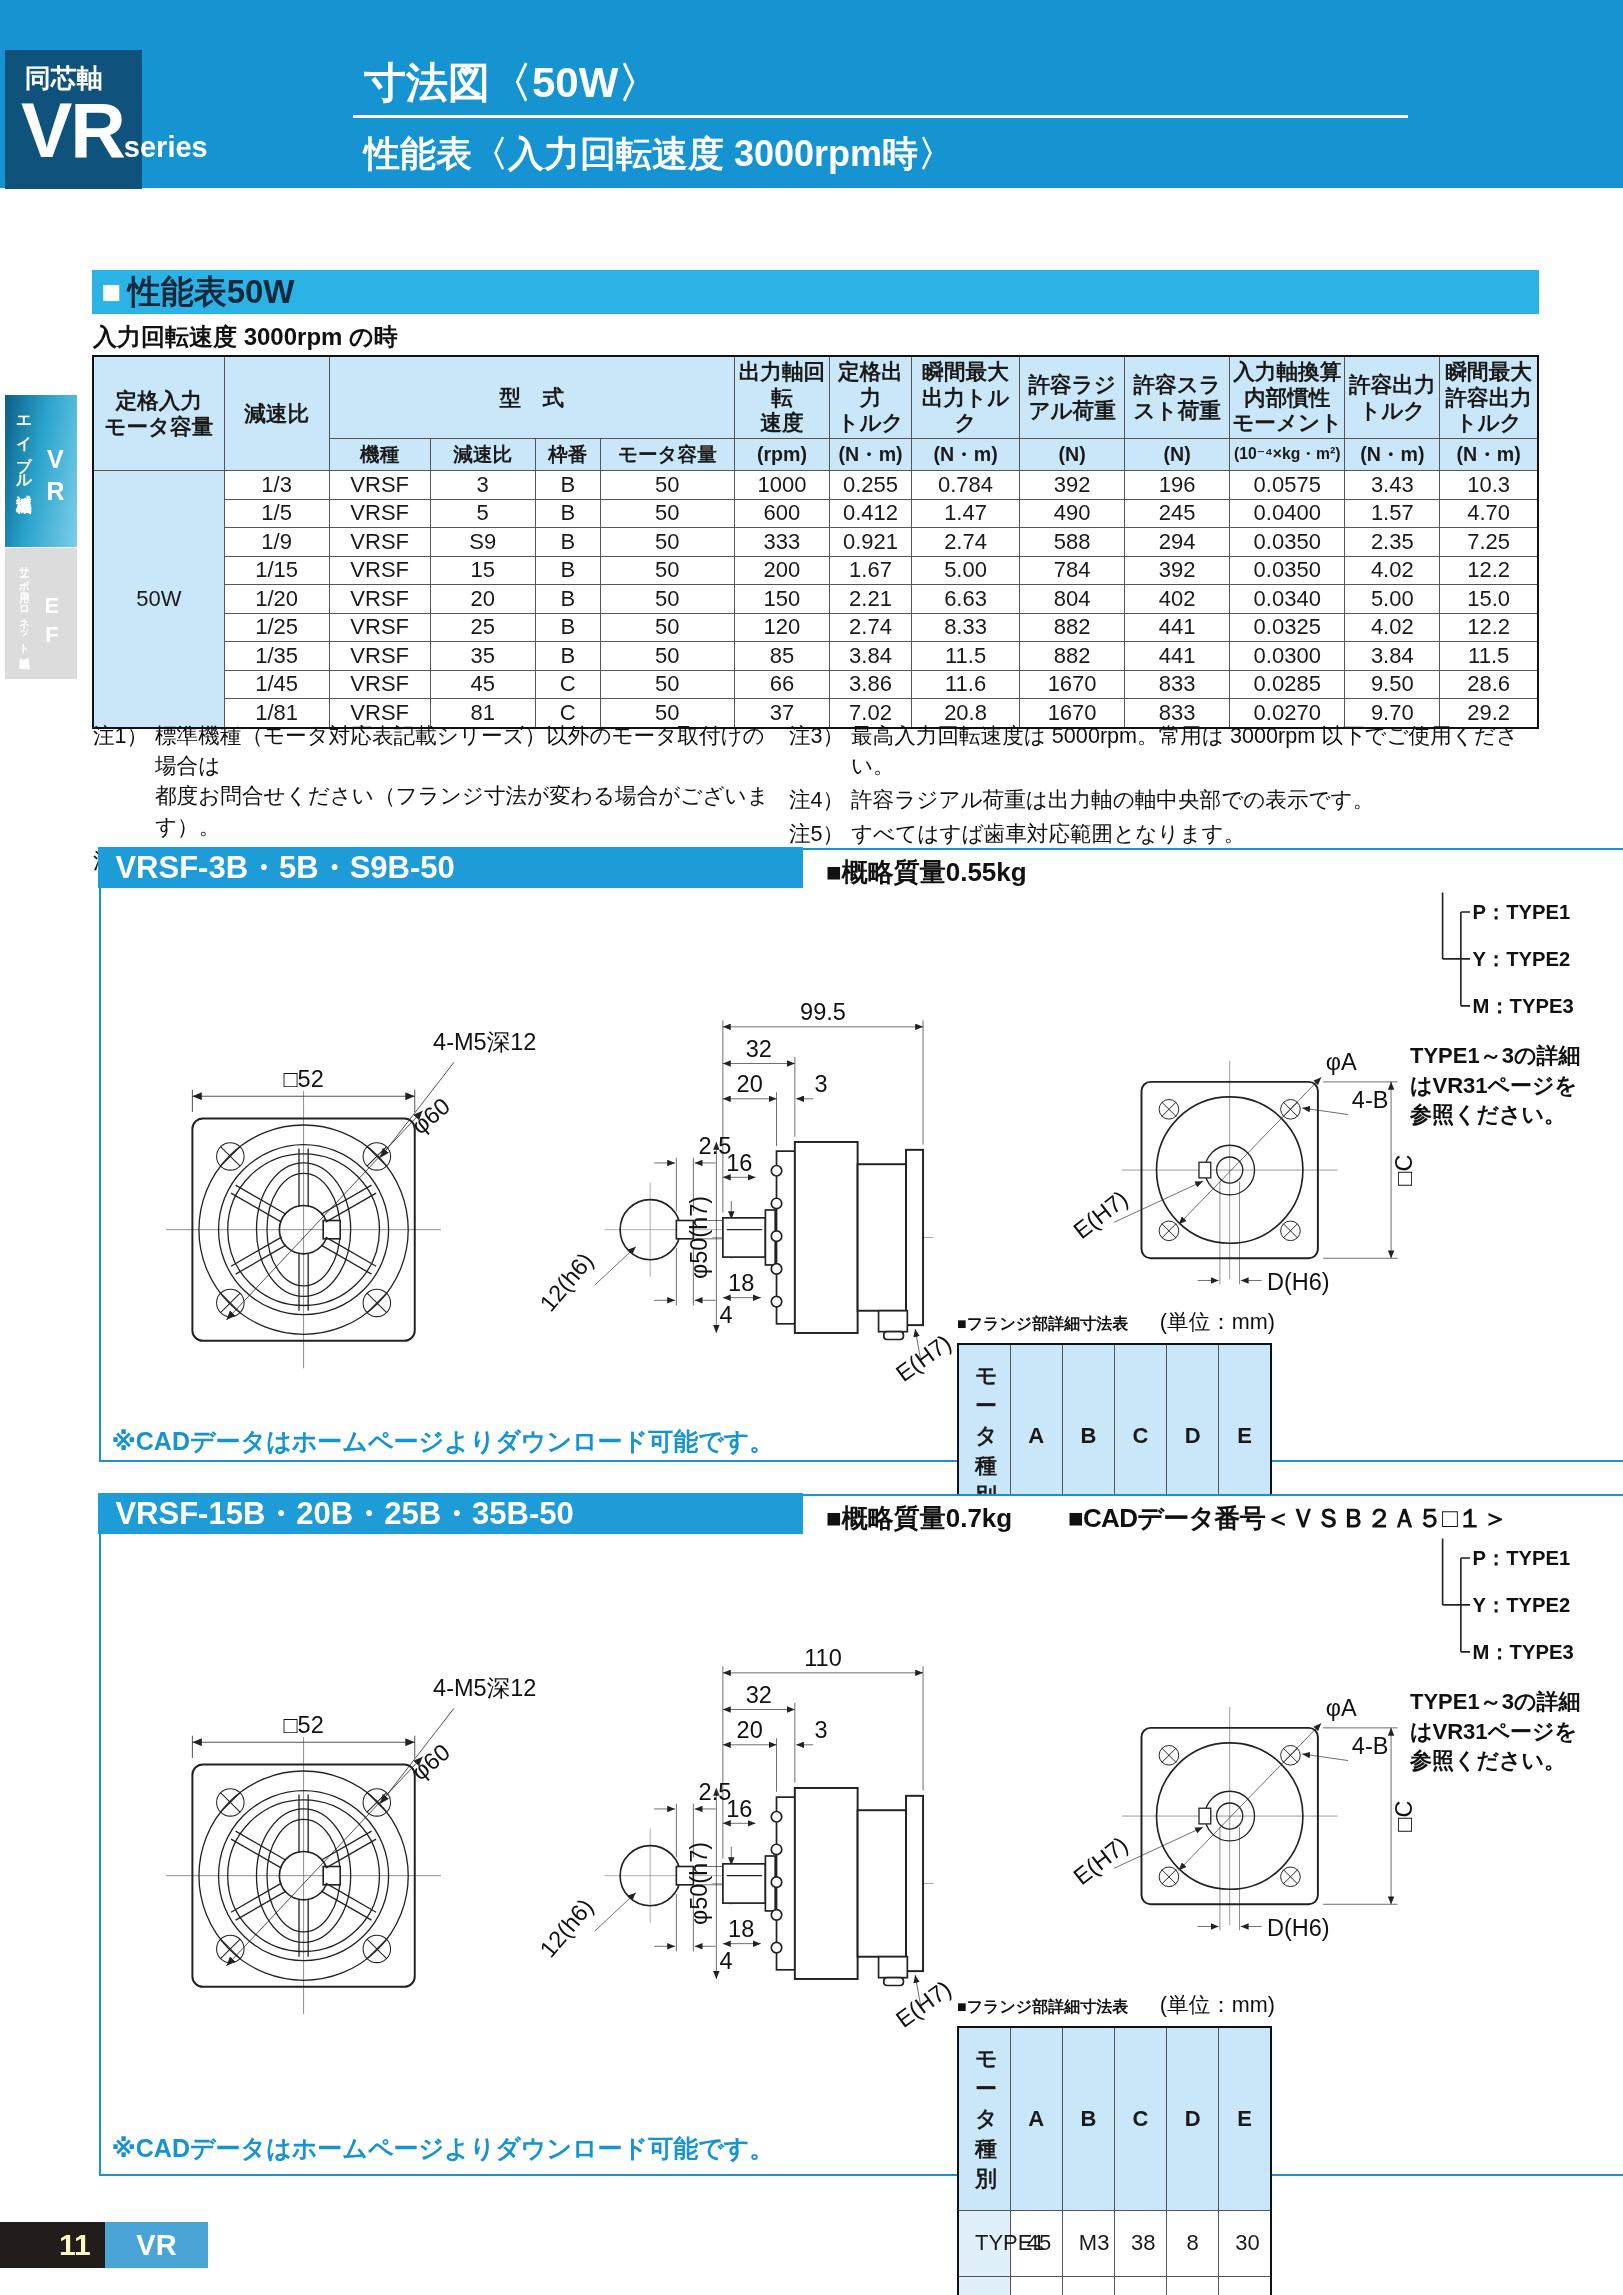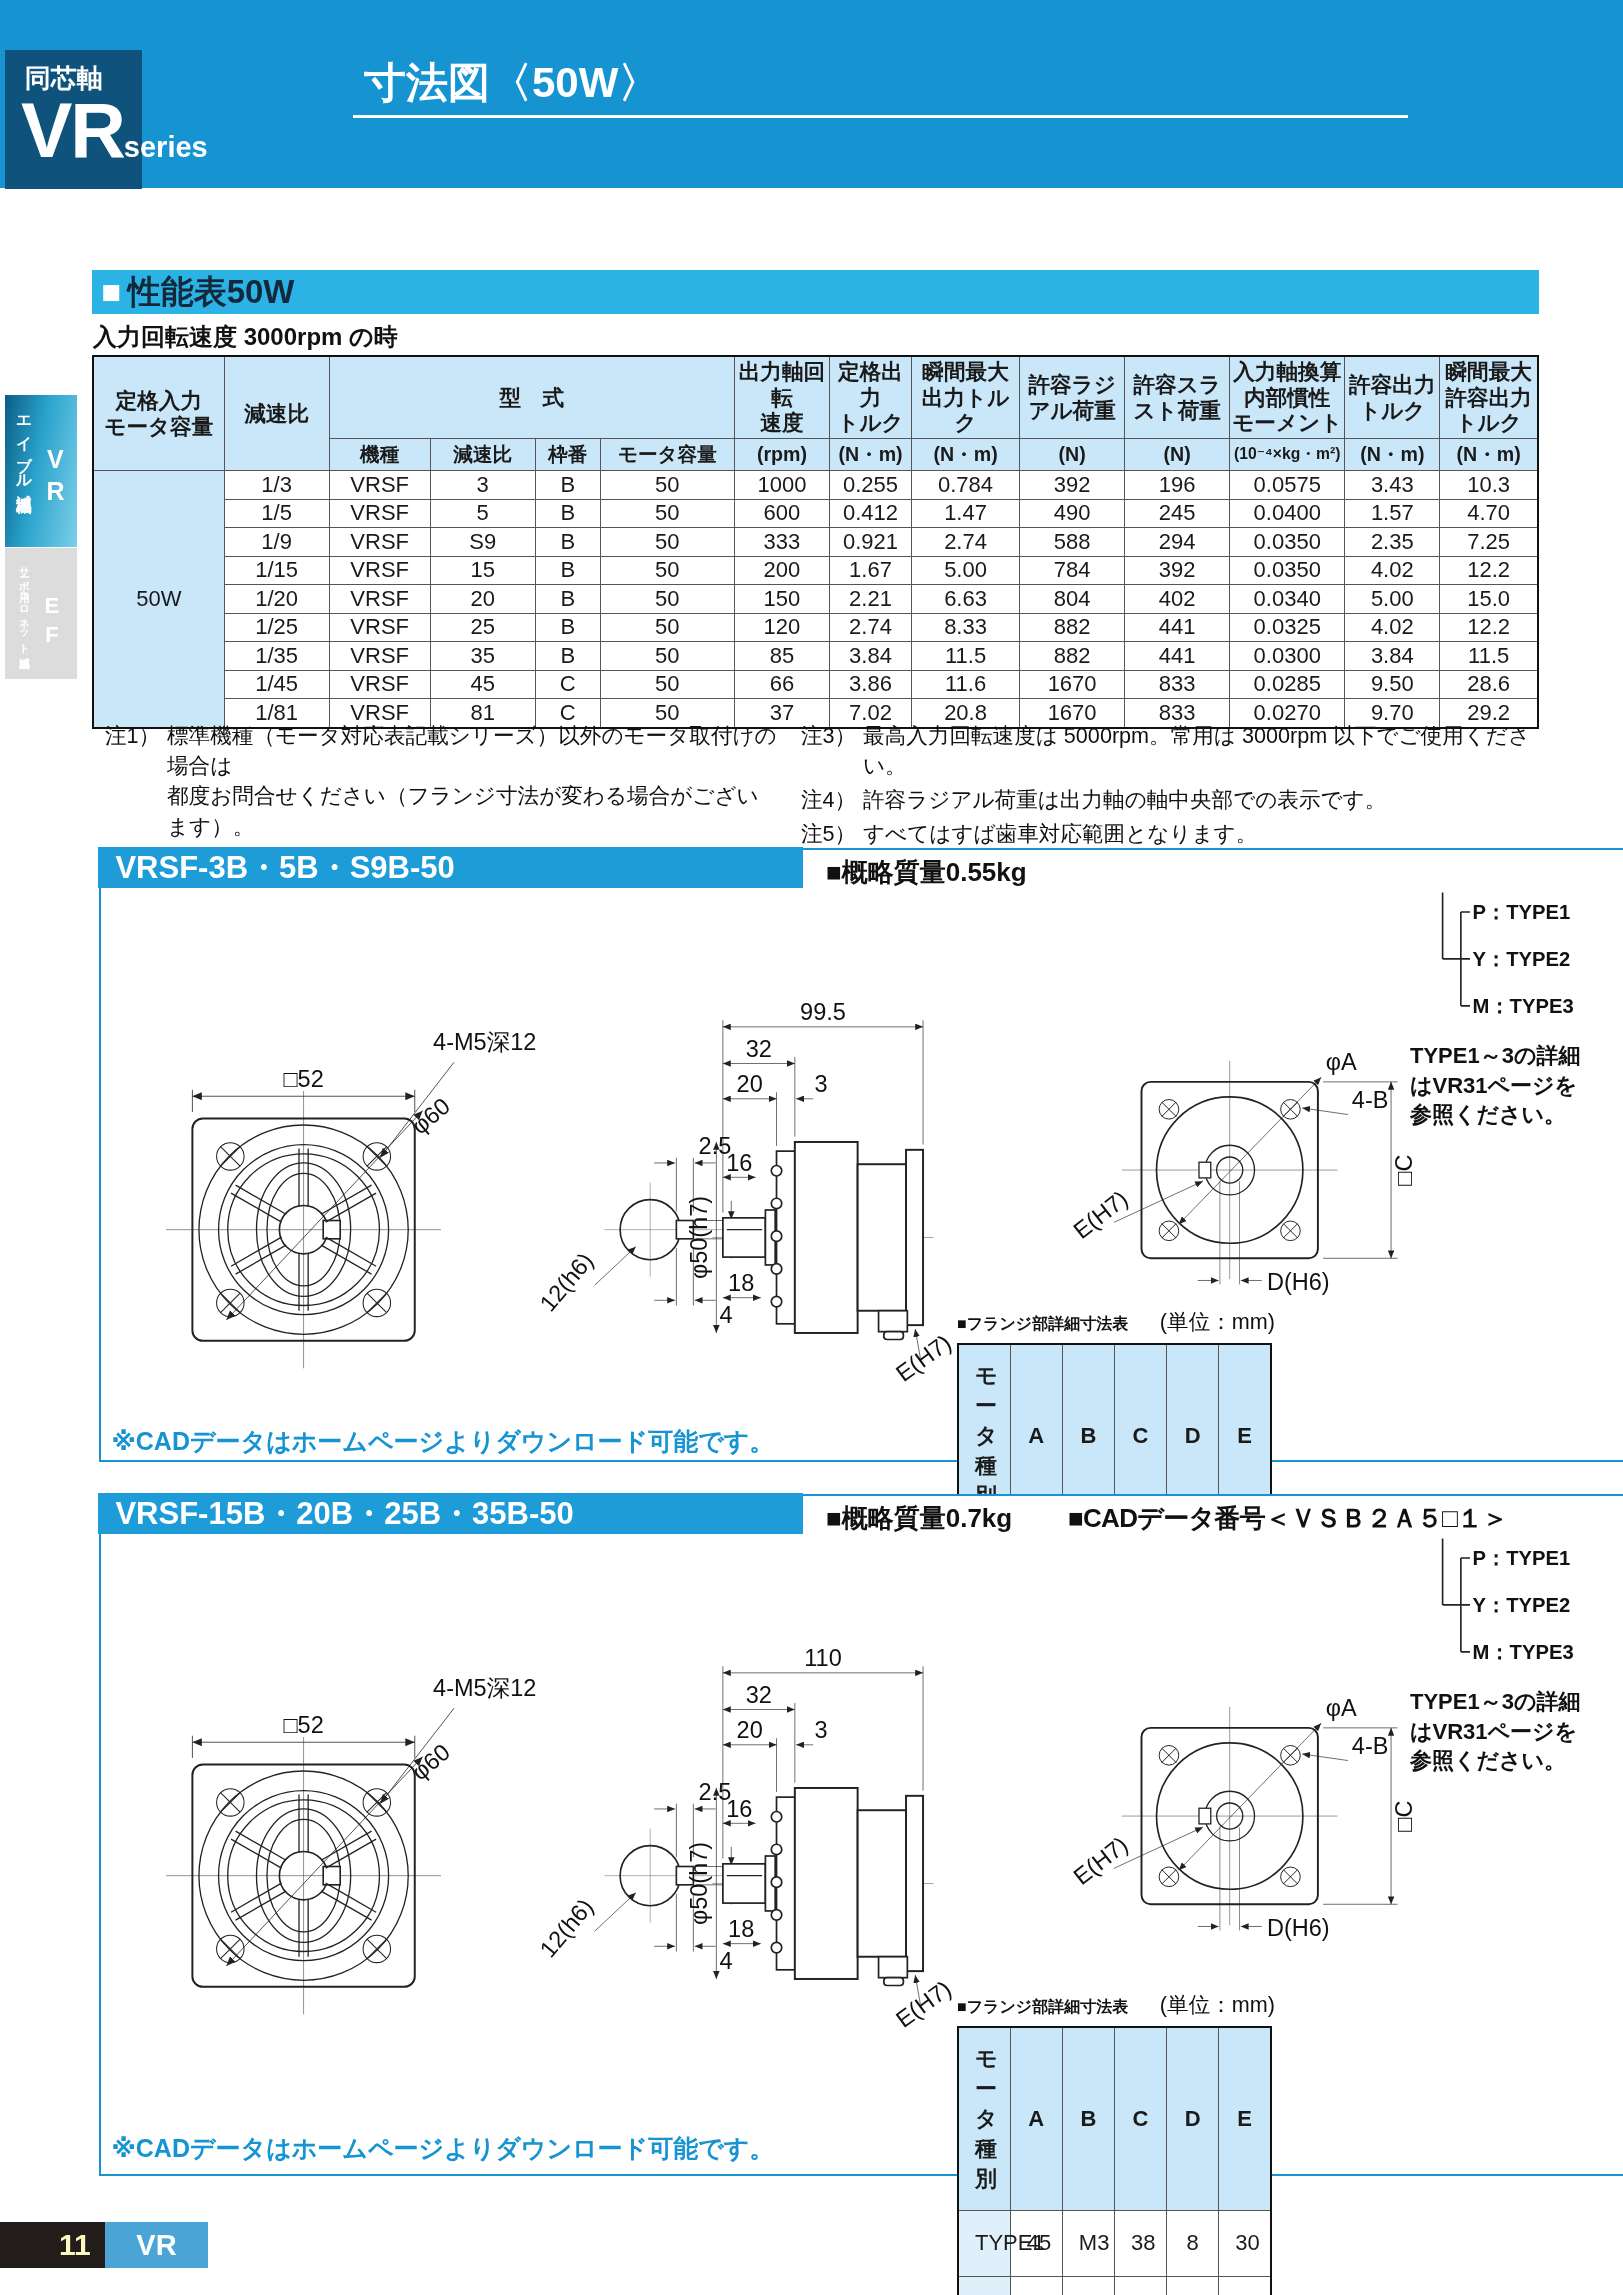--- a/index.html
+++ b/index.html
@@ -34,21 +34,21 @@
   #perf-table th.h1{height:81px;font-size:21.6px;line-height:1.18;}
   #perf-table th.h2{height:31px;font-size:19.6px;}
   #perf-table thead tr:nth-child(2) th:nth-child(10){font-size:15.7px;}
   #perf-table td{height:27.5px;font-size:22px;background:#fff;}
   #perf-table td.cap{background:#c9e7f8;}
   
   .notes{position:absolute;top:721px;}
   #notes-left{left:93px;width:687px;}
   #notes-right{left:789px;width:759px;}
   .note{display:flex;margin-bottom:3.9px;}
-  .note .no{flex:none;width:62px;font-size:21.6px;color:#111;margin-left:12px;}
+  .note .no{flex:none;width:62px;font-size:21.6px;color:#111;}
   .note .nt{font-size:21.6px;color:#111;white-space:pre-line;line-height:1.4;}
   
   .secbox{position:absolute;left:99px;width:1558px;border:2.6px solid #1694d2;background:#fff;box-sizing:border-box;}
   #sec1{top:848px;height:614px;}
   #sec2{top:1494px;height:682px;}
   .secbar{position:absolute;left:-2.6px;top:-2.6px;width:705px;height:41px;background:#1e9cd8;color:#fff;font-size:31px;font-weight:bold;display:flex;align-items:center;padding-left:17px;box-sizing:border-box;}
   .mass{position:absolute;left:725px;top:5.2px;font-size:26px;font-weight:bold;color:#111;}
   .cadnum{position:absolute;left:967px;top:5.2px;font-size:26px;font-weight:bold;color:#111;letter-spacing:-0.7px;}
   .typetree{position:absolute;left:1309px;top:42px;width:133px;height:139px;overflow:visible;}
   .typetree text{font-size:31px;font-weight:600;fill:#111;}
@@ -81,20 +81,21 @@
 
 <div id="page">
 
   <div class="top-band"></div>
   <div class="brand-box">
     <div class="brand-tag">同芯軸</div>
     <div class="brand-name"><span>VR</span><span class="brand-series">series</span></div>
   </div>
   <div class="title1">寸法図〈50W〉</div>
   <div class="title-rule"></div>
+  <div class="title2">性能表〈入力回転速度 3000rpm時〉</div>
 
   <div class="side-tab tab1">
     <span class="vtext vlabel">エイブル減速機</span>
     <span class="vtext vcode">VR</span>
   </div>
   <div class="side-tab tab2">
     <span class="vtext vlabel">サーボ用コロネット減速機</span>
     <span class="vtext vcode">EF</span>
   </div>
 

